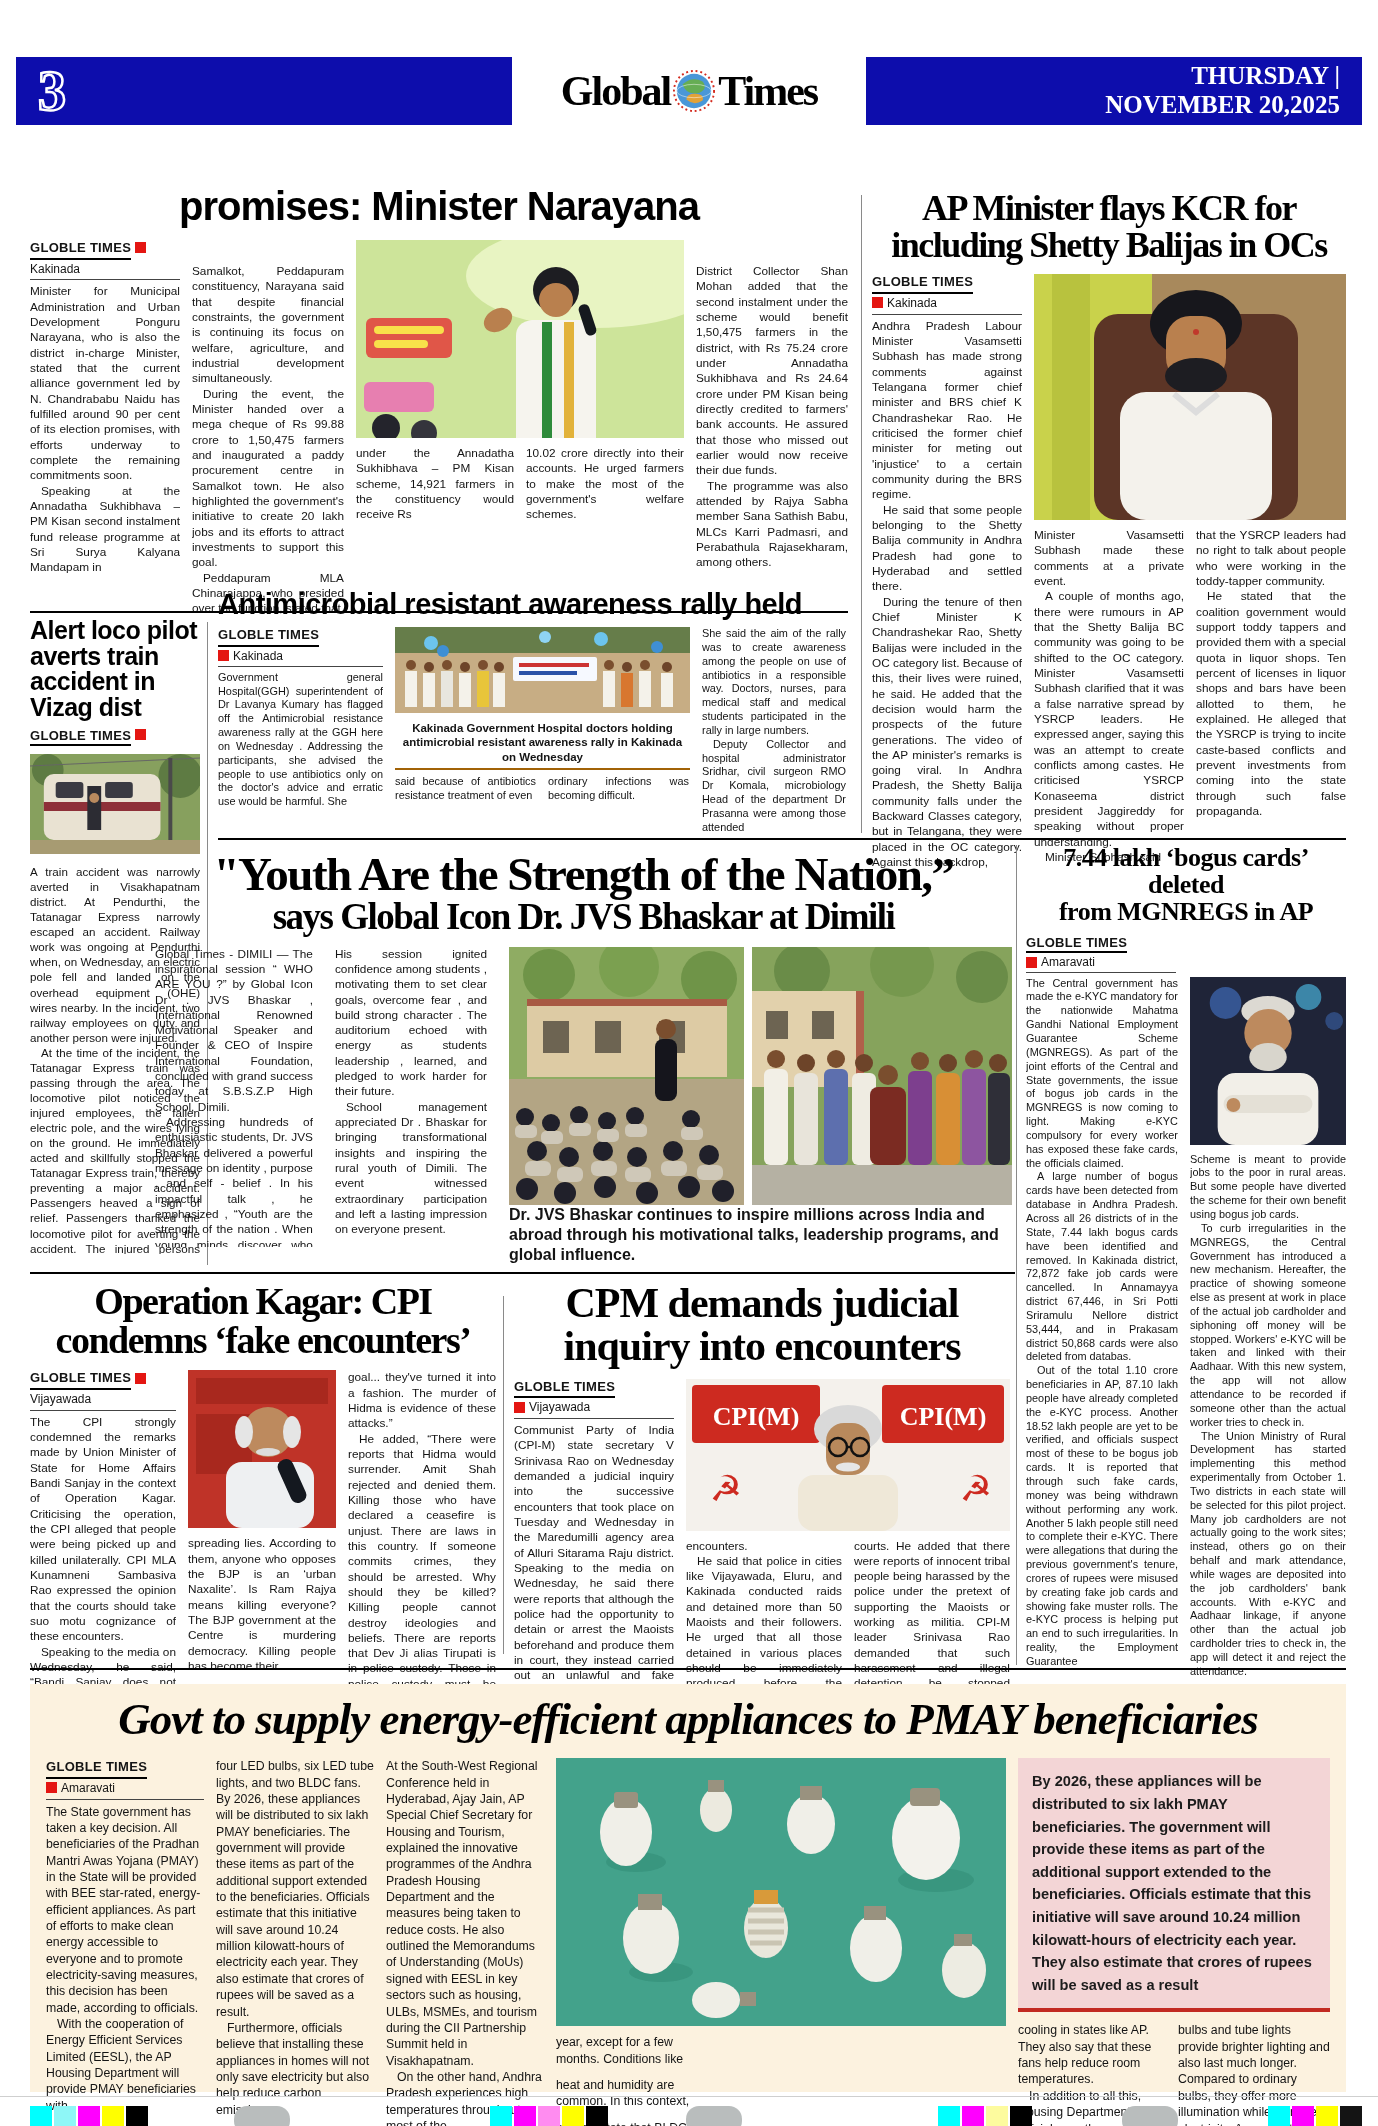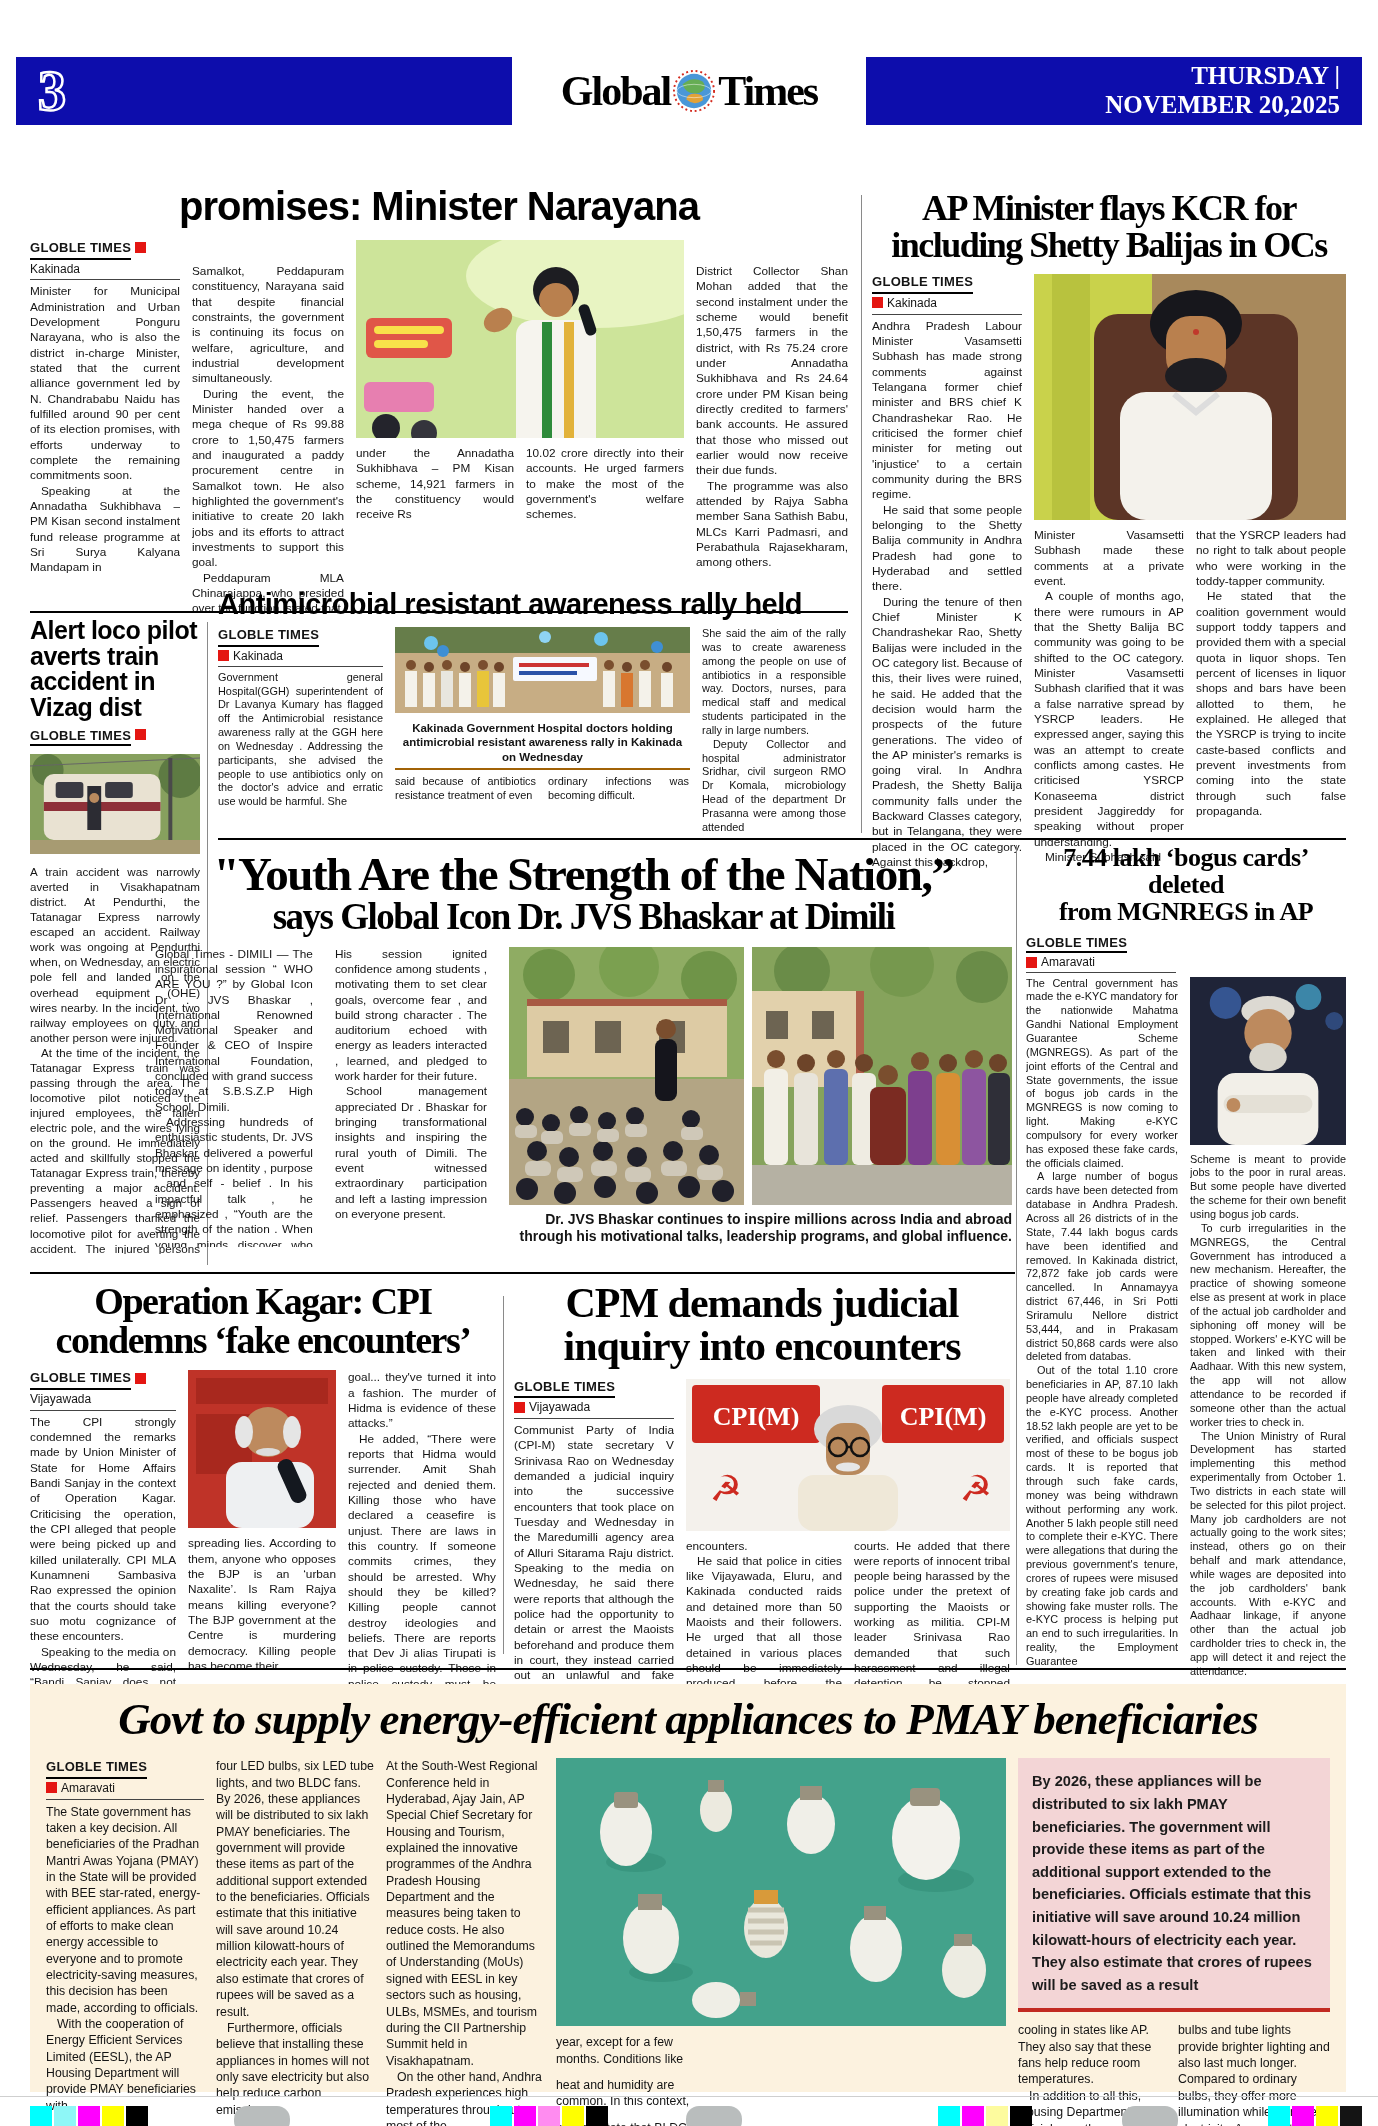--- a/index.html
+++ b/index.html
@@ -270,21 +270,21 @@
 
 <div class="abs" style="left:155px;top:850px;width:857px;height:418px;">
   <div class="hl-serif" style="font-size:47px;">"Youth Are the Strength of the Nation,”</div>
   <div class="hl-serif" style="font-size:37px;">says Global Icon Dr. JVS Bhaskar at Dimili</div>
   <div class="cols" style="margin-top:10px;gap:22px;">
     <div class="col fs-main" style="width:162px;height:300px;">
         <p>Global Times - DIMILI — The inspirational session “ WHO ARE YOU ?” by Global Icon Dr . JVS Bhaskar , International Renowned Motivational Speaker and Founder &amp; CEO of Inspire International Foundation, concluded with grand success today at S.B.S.Z.P High School, Dimili.</p>
         <p>Addressing hundreds of enthusiastic students, Dr. JVS Bhaskar delivered a powerful message on identity , purpose , and self - belief . In his impactful talk , he emphasized , “Youth are the strength of the nation . When young minds discover who they truly are, the nation discovers its real power.”</p>
       </div>
     <div class="col fs-main" style="width:156px;height:300px;">
-        <p>His session ignited confidence among students , motivating them to set clear goals, overcome fear , and build strong character . The auditorium echoed with energy as leaders interacted , learned, and pledged to work harder for their future.</p>
+        <p>His session ignited confidence among students , motivating them to set clear goals, overcome fear , and build strong character . The auditorium echoed with energy as students leadership , learned, and pledged to work harder for their future.</p>
         <p>School management appreciated Dr . Bhaskar for bringing transformational insights and inspiring the rural youth of Dimili. The event witnessed extraordinary participation and left a lasting impression on everyone present.</p>
       </div>
     <div style="width:503px;">
       <div class="cols" style="gap:8px;">
         <div class="ph" style="width:235px;height:258px;">
           <svg viewBox="0 0 235 258" preserveAspectRatio="none">
             <rect width="235" height="258" fill="#8fac63"></rect>
             <circle cx="40" cy="28" r="26" fill="#6f9448"></circle>
               <circle cx="120" cy="20" r="30" fill="#7ba050"></circle>
               <circle cx="200" cy="32" r="28" fill="#6f9448"></circle>
@@ -359,21 +359,21 @@
               <circle cx="222" cy="112" r="9" fill="#7a4e2e"></circle>
                 <rect x="210" y="122" width="24" height="96" rx="6" fill="#8d55a0"></rect>
               <circle cx="246" cy="116" r="9" fill="#6d4429"></circle>
                 <rect x="236" y="126" width="22" height="92" rx="6" fill="#2f2f38"></rect>
               <circle cx="136" cy="128" r="10" fill="#7a4e2e"></circle>
                 <rect x="118" y="140" width="36" height="78" rx="8" fill="#7b2b22"></rect>
             </g>
           </svg>
         </div>
       </div>
-      <div class="photocap" style="margin-top:6px;text-align:right;font-size:14px;">Dr. JVS Bhaskar continues to inspire millions across India and abroad through his motivational talks, leadership programs, and global influence.</div>
+      <div class="photocap" style="text-align:left;font-size:16px;">Dr. JVS Bhaskar continues to inspire millions across India and abroad through his motivational talks, leadership programs, and global influence.</div>
     </div>
   </div>
 </div>
 
 <div class="abs vrule" style="left:1016px;top:845px;height:820px;"></div>
 <div class="abs" style="left:1026px;top:845px;width:320px;height:818px;">
   <div class="hl-serif" style="font-size:26px;letter-spacing:-0.5px;">7.44 lakh ‘bogus cards’ deleted</div>
   <div class="hl-serif" style="font-size:26px;letter-spacing:-0.5px;">from MGNREGS in AP</div>
   <div style="margin-top:8px;">
     <span class="brand">GLOBLE TIMES</span>

